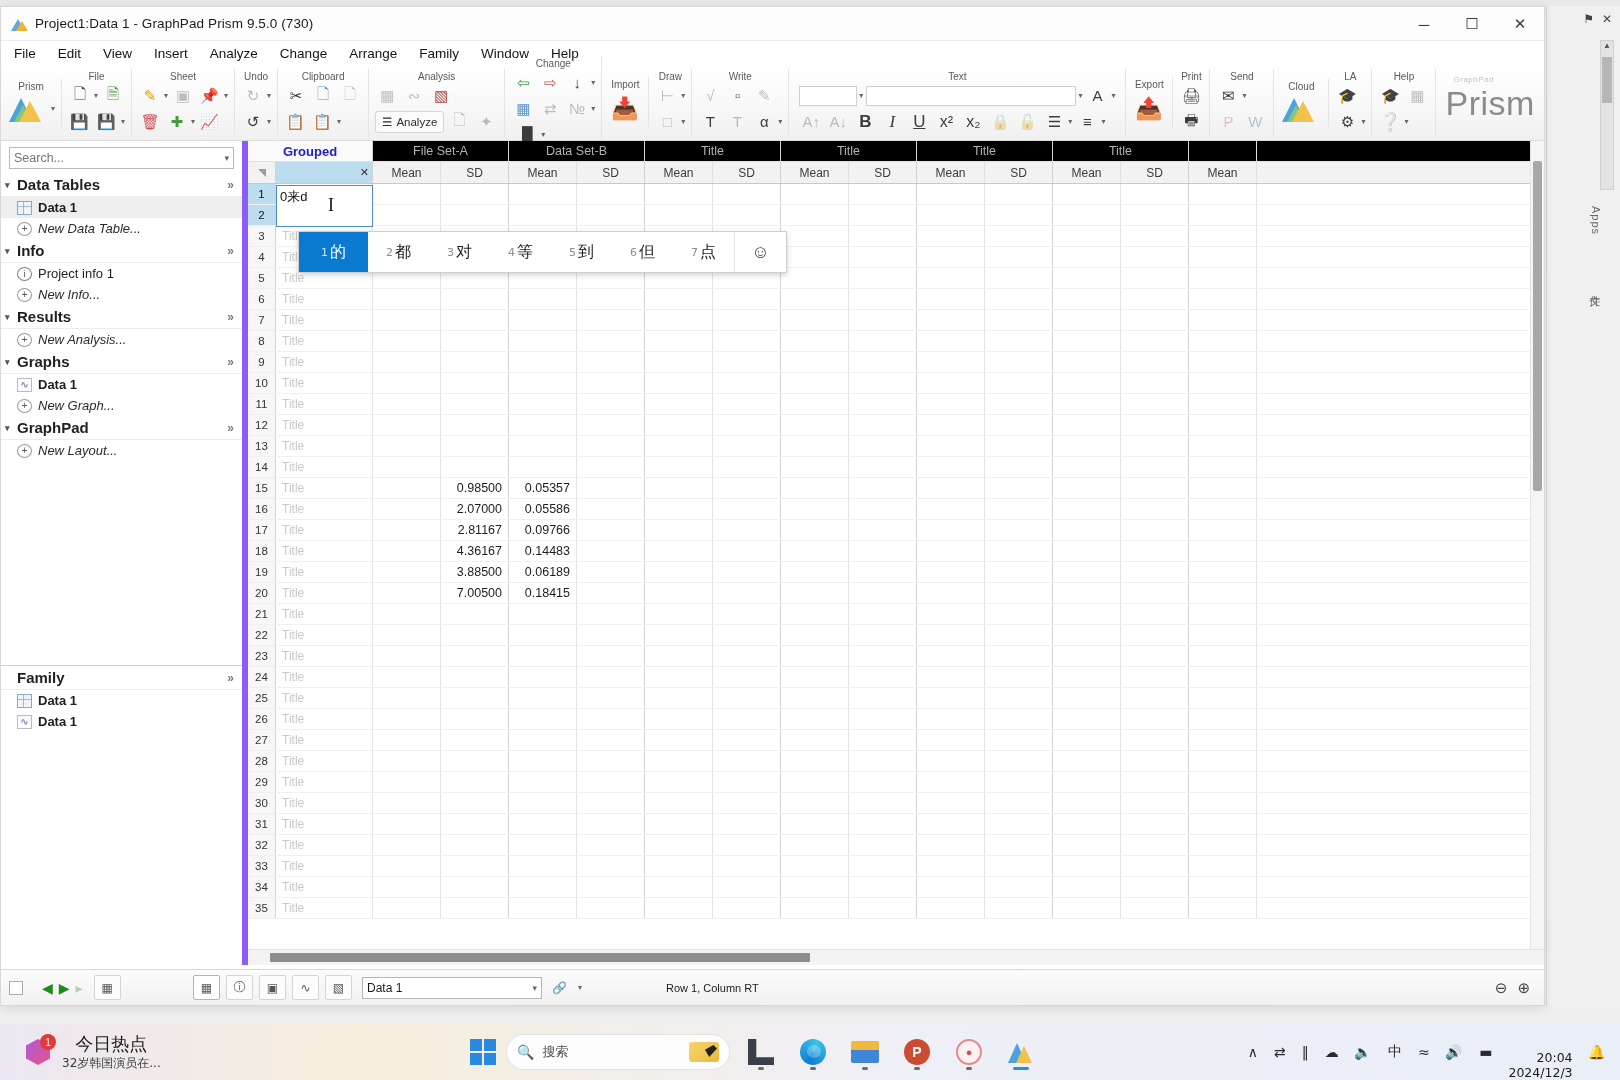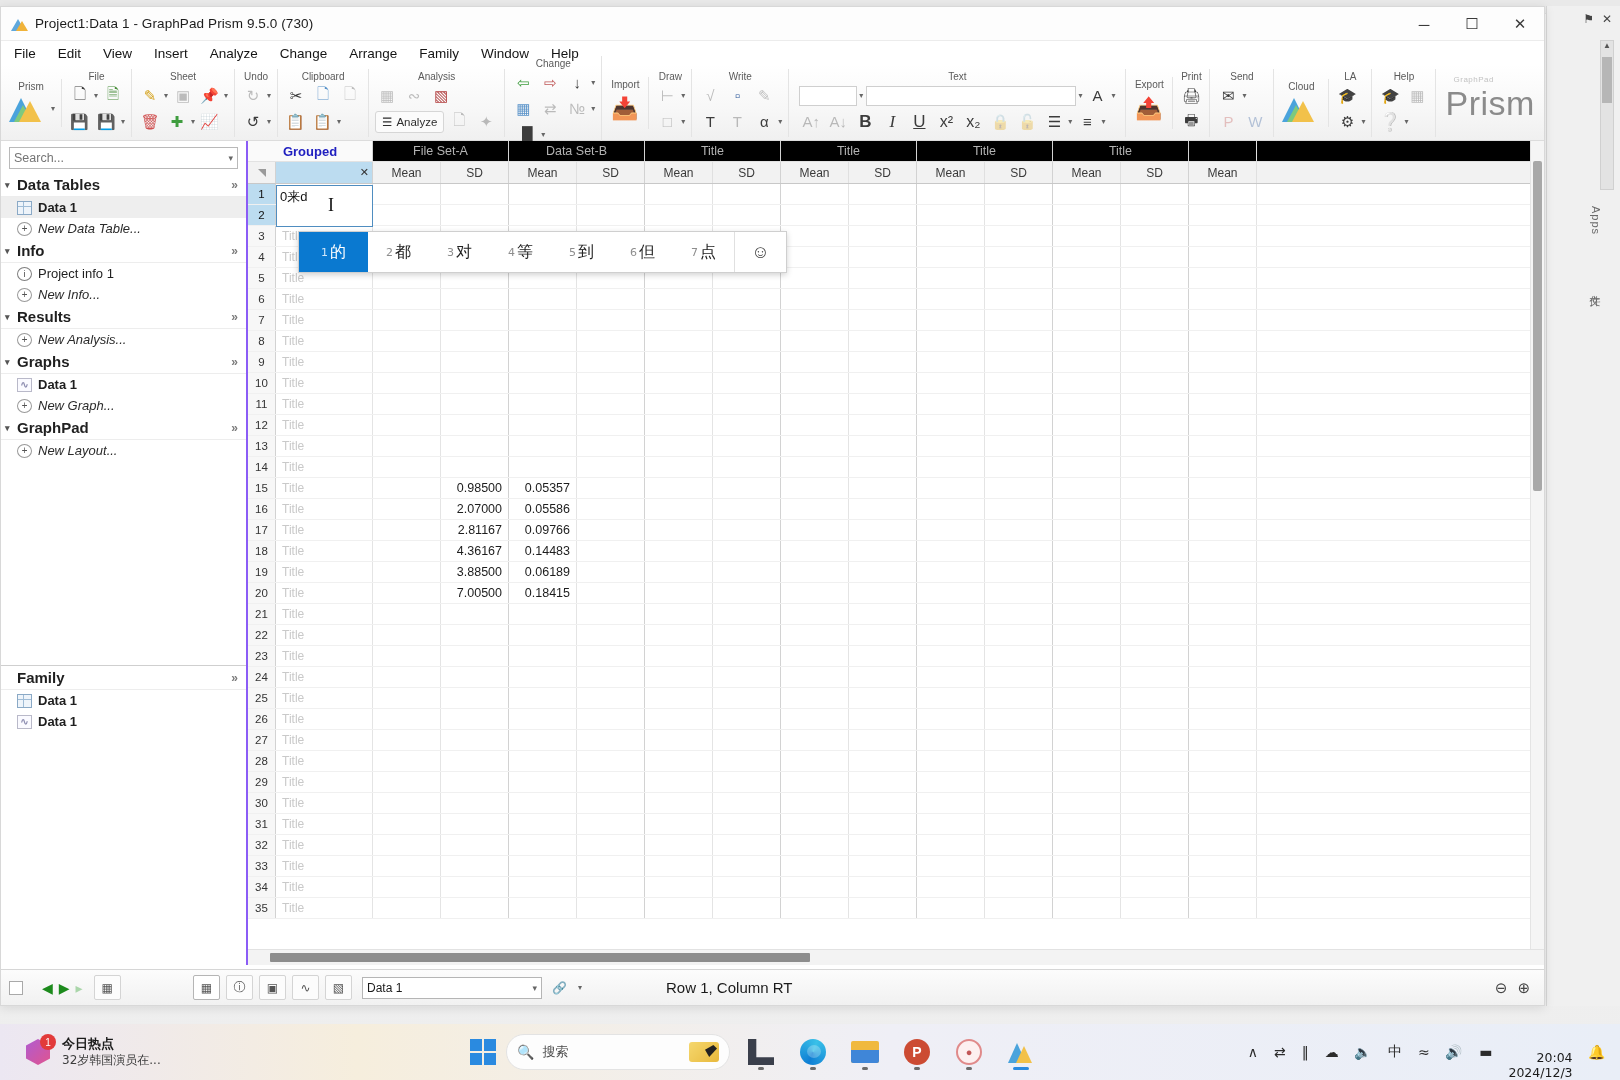--- a/index.html
+++ b/index.html
@@ -121,21 +121,21 @@
     display:flex; align-items:center; gap:4px; height:22px; padding:0 6px;
     border:1px solid #d6d6d6; background:#fbfbfb; border-radius:3px;
     font-size:11.5px; color:#2d2d2d; cursor: default;
   }
 
   
   .body-area { display: flex; height: 824px; }
 
   
   .nav-panel {
-    width: 247px; border-right: 2px solid #8b5cf6; background: #ffffff;
+    width: 247px; border-right: 6px solid #8b5cf6; background: #ffffff;
     display: flex; flex-direction: column;
   }
   .search-row { padding: 6px 8px 4px 8px; }
   .search-box {
     height: 22px; border: 1px solid #b9b9b9; background:#fff;
     display:flex; align-items:center; padding: 0 4px;
   }
   .search-box input {
     flex:1; border:none; outline:none; font-size:12.5px; color:#6e6e6e;
     font-family:"Liberation Sans",sans-serif; background:transparent;
@@ -307,21 +307,21 @@
     font-size:12px; color:#555; border-radius:2px; cursor:default;
   }
   .sb-btn.active { background:#ffffff; border-color:#b5b5b5; }
   .sheet-select {
     width:180px; height:22px; border:1px solid #b5b5b5; background:#fff;
     display:flex; align-items:center; padding:0 4px; margin-left:4px;
     font-size:12px; color:#1a1a1a;
   }
   .sheet-select .chev { margin-left:auto; font-size:9px; color:#666; }
   .sb-status {
-    margin-left:80px; font-size:15px; color:#1a1a1a;
+    margin-left:80px; font-size:11px; color:#1a1a1a;
   }
   .sb-right { margin-left:auto; display:flex; align-items:center; gap:10px; padding-right:6px; }
   .zoom-ico { font-size:15px; color:#444; cursor:default; }
 
   
   .right-strip {
     position:absolute; right:0; top:6px; width:74px; height:1000px;
     background:#f0f0f0; border-left:1px solid #d7d7d7;
   }
   .rs-head { height:26px; display:flex; align-items:center; justify-content:flex-end; gap:8px; padding-right:8px; }
@@ -348,21 +348,21 @@
   .news-ico .sh {
     position:absolute; inset:2px 4px 2px 2px;
     background: linear-gradient(135deg,#b05bd1,#e0548f);
     clip-path: polygon(50% 0%, 100% 25%, 100% 75%, 50% 100%, 0% 75%, 0% 25%);
   }
   .news-badge {
     position:absolute; right:-2px; top:-3px; width:16px;height:16px;border-radius:50%;
     background:#e23a3a; color:#fff; font-size:10px; display:flex;align-items:center;justify-content:center;
   }
   .news-txt { display:flex; flex-direction:column; line-height:1.25; font-family:"DejaVu Sans",sans-serif;}
-  .news-t1 { font-size:13px; color:#1b1b1b; font-weight:bold; }
+  .news-t1 { font-size:18px; color:#1b1b1b; font-weight:normal;text-align:center; }
   .news-t2 { font-size:12px; color:#3c3c3c; }
 
   .tb-center { display:flex; align-items:center; gap:10px; }
   .win-logo { width:26px;height:26px; display:grid; grid-template-columns:1fr 1fr; grid-template-rows:1fr 1fr; gap:2.5px; }
   .win-logo span { background:#2a8ae0; }
   .tb-search {
     width:224px; height:36px; border-radius:18px; background:#fdfdfd;
     display:flex; align-items:center; padding:0 10px; gap:8px;
     border:1px solid #e3e3e3;
   }

